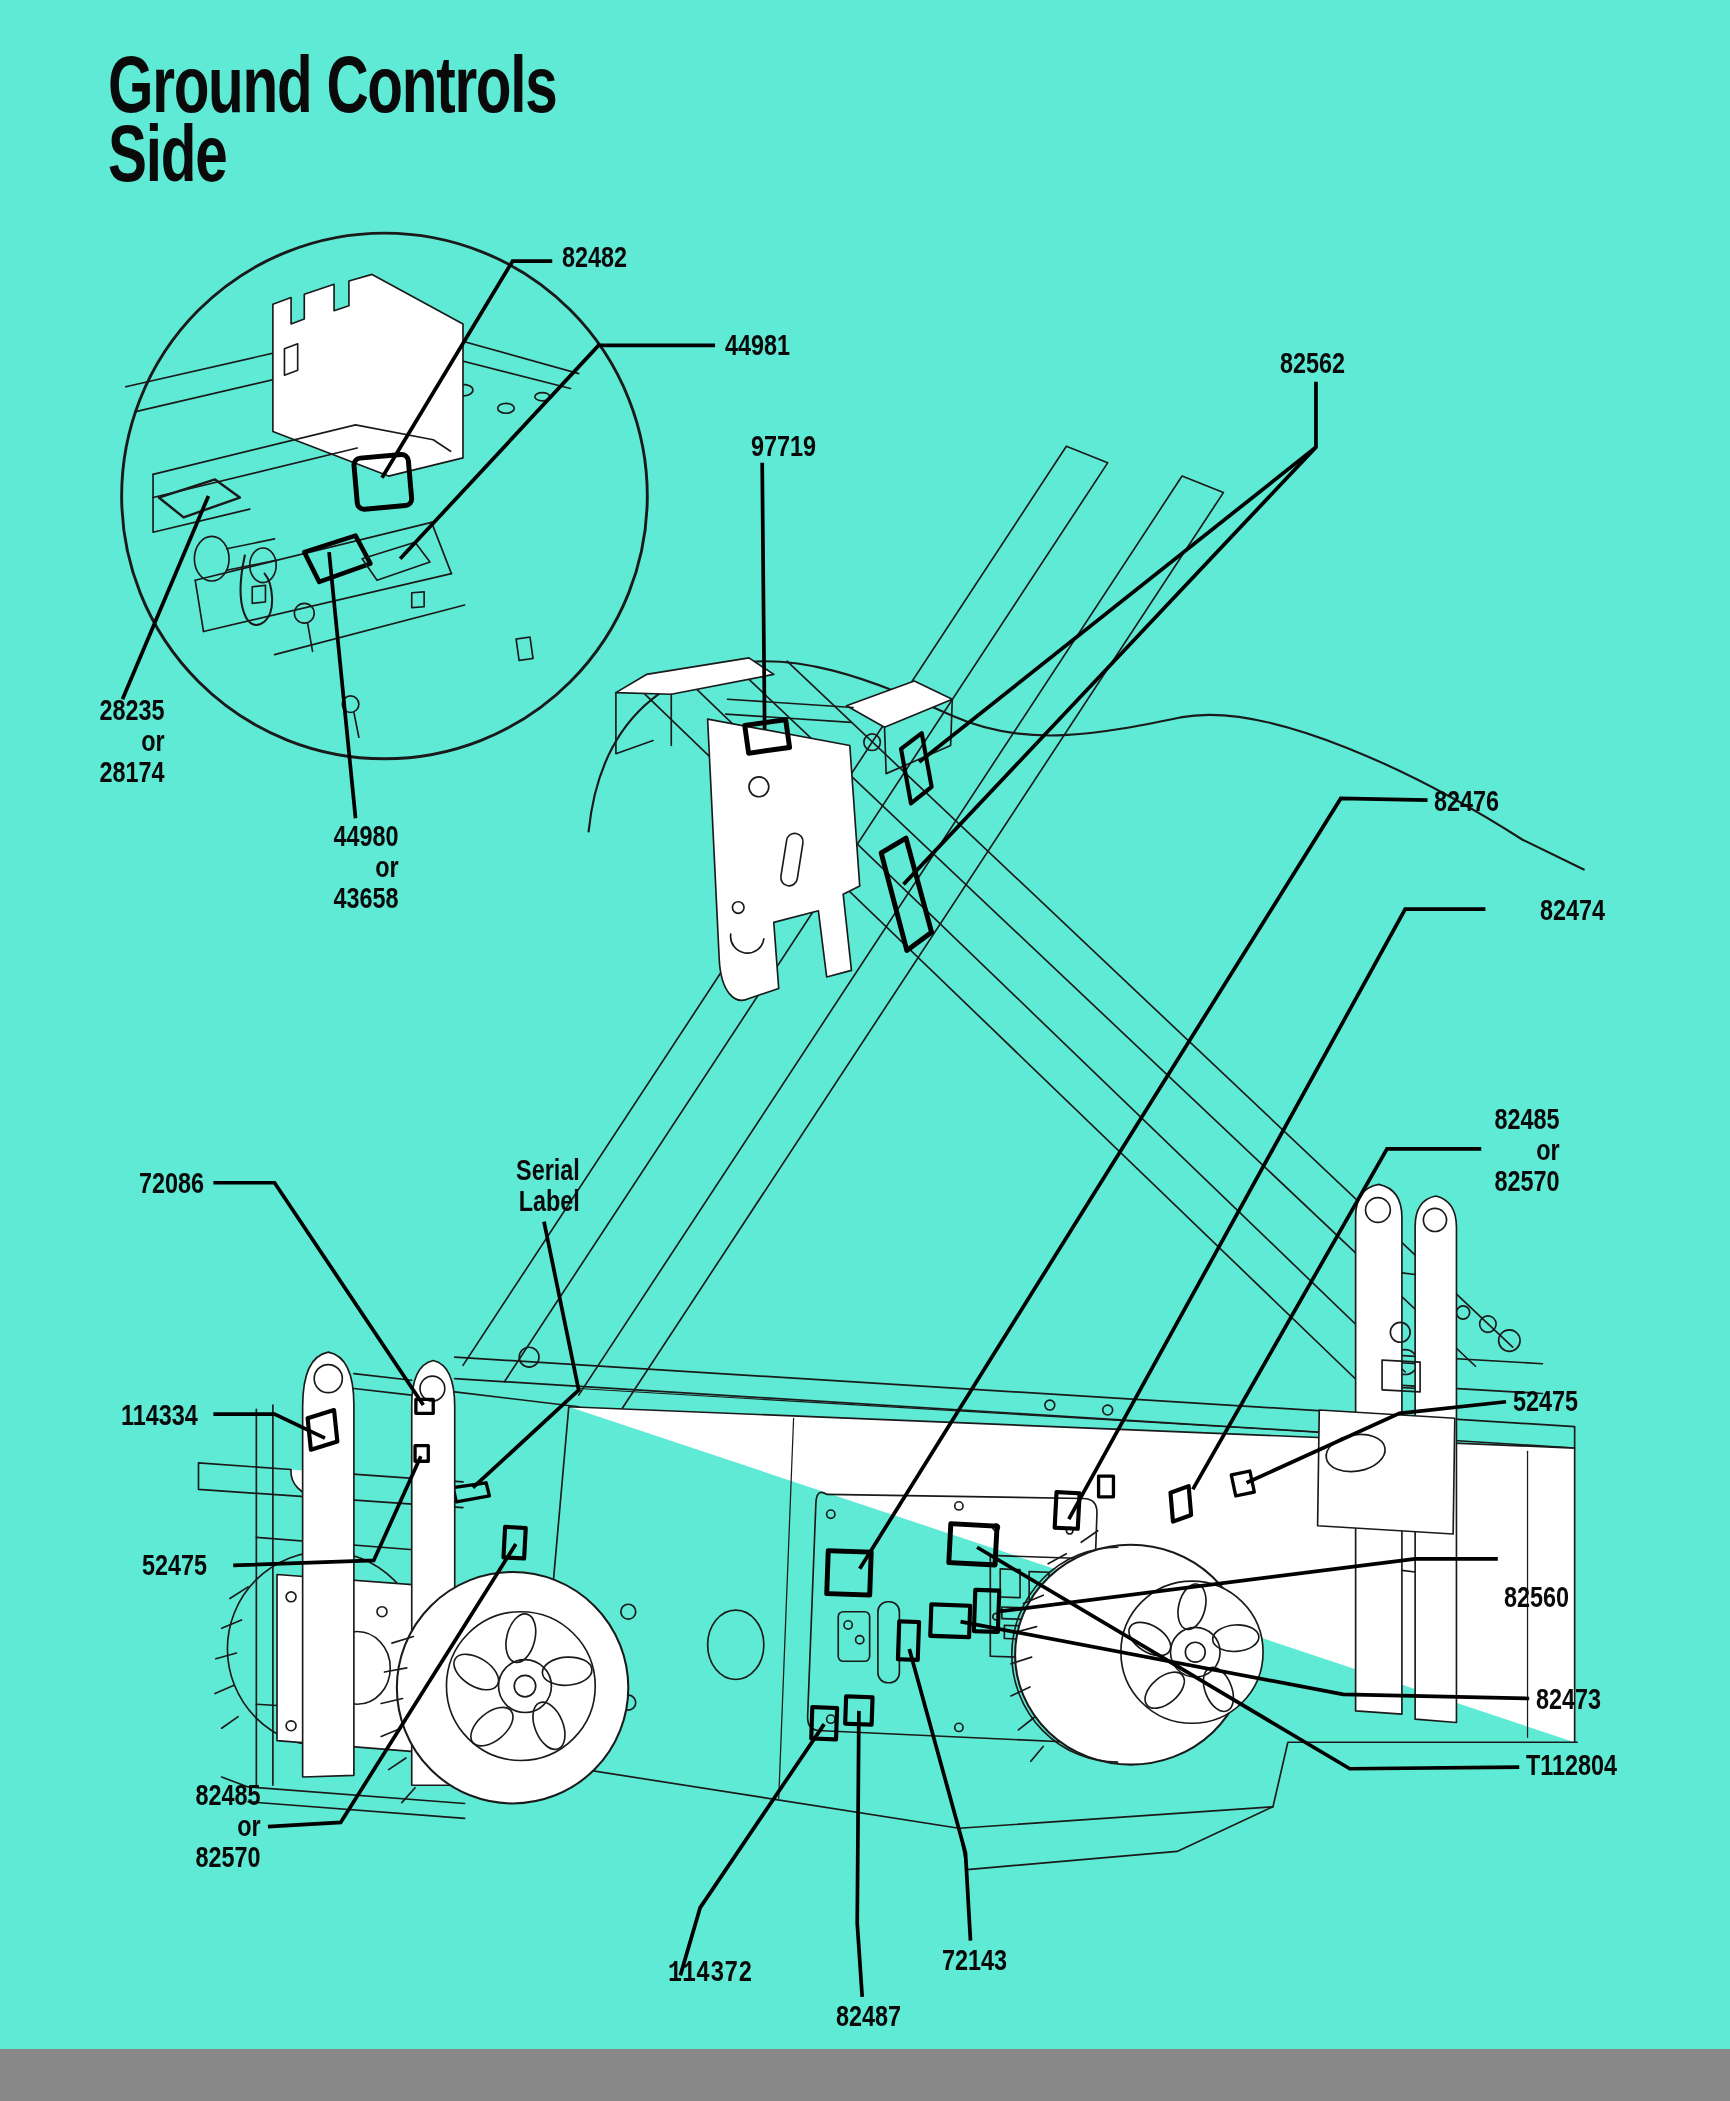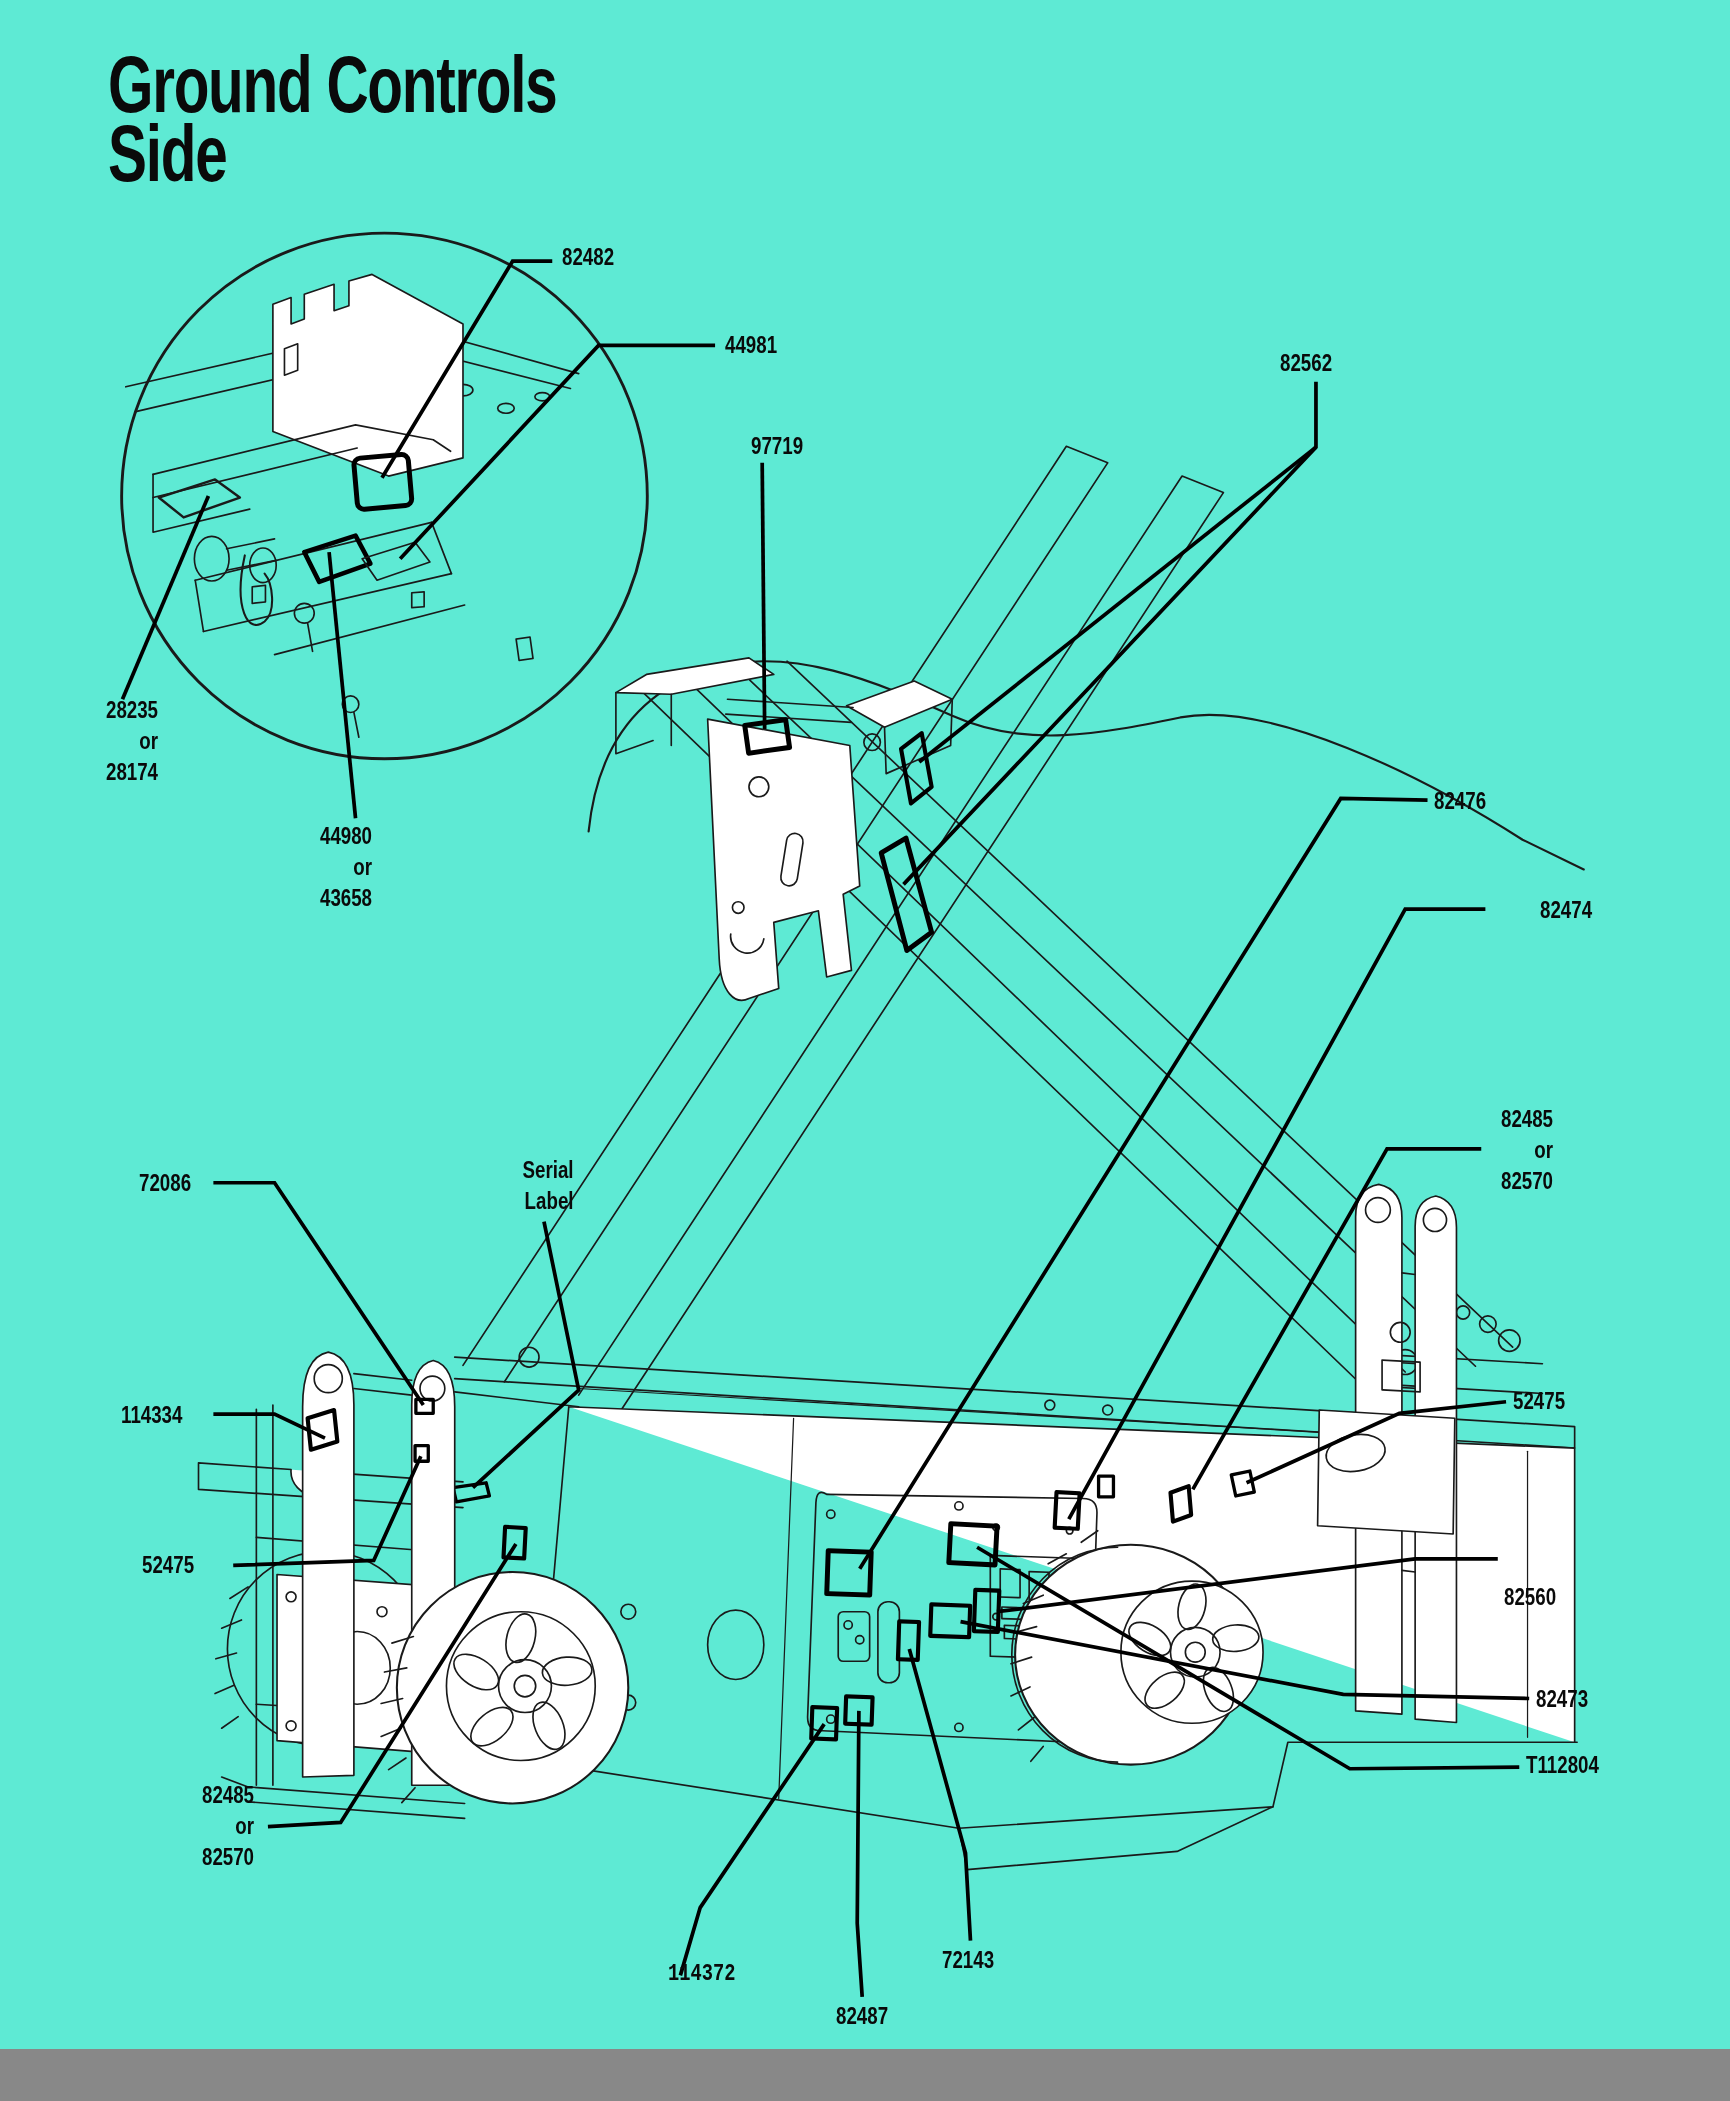--- a/index.html
+++ b/index.html
@@ -5,21 +5,21 @@
   html,body{margin:0;padding:0;background:#888;}
   #page{position:relative;width:1731px;height:2049px;background:#5eead4;overflow:hidden;
         font-family:"Liberation Sans",sans-serif;}
   
   #title{position:absolute;left:108px;top:50px;font-weight:bold;font-size:80px;
          line-height:69px;color:#0a0a0a;letter-spacing:-1.7px;
          transform:scaleX(0.73);transform-origin:0 0;white-space:pre-line;}
   
   #art,#leader-layer{position:absolute;left:0;top:0;}
   
-  .callout{position:absolute;font-weight:bold;font-size:24px;line-height:31px;
+  .callout{position:absolute;font-weight:bold;font-size:30px;line-height:31px;
            color:#0a0a0a;white-space:pre-line;}
   .callout .tx{display:inline-block;transform:scaleX(0.78);transform-origin:0 50%;}
   .callout.center{transform:translateX(-50%);text-align:right;}
   .callout.center .tx{transform-origin:50% 50%;}
 </style>
 </head>
 <body>
 
 <div id="page">
 
@@ -259,21 +259,21 @@
       <polyline points="258,1431 332,1431 512,1700" fill="none" stroke="#000000" stroke-width="4.5"></polyline>
       <polyline points="658,1478 700,1682 572,1800" fill="none" stroke="#000000" stroke-width="4.5"></polyline>
     </svg>
 
   <div id="label-layer">
       <div class="callout" style="left: 562px; top: 241px;"><span class="tx">82482</span></div>
       <div class="callout" style="left: 725px; top: 329px;"><span class="tx">44981</span></div>
       <div class="callout center" style="left: 132px; top: 694px;"><span class="tx">28235
 or
 28174</span></div>
-      <div class="callout center" style="left: 346px; top: 820px;"><span class="tx">44980
+      <div class="callout center" style="left: 366px; top: 820px;"><span class="tx">44980
 or
 43658</span></div>
       <div class="callout" style="left: 727px; top: 430px; margin-left: 24px;"><span class="tx">97719</span></div>
       <div class="callout" style="left: 1280px; top: 347px;"><span class="tx">82562</span></div>
       <div class="callout" style="left: 1434px; top: 785px;"><span class="tx">82476</span></div>
       <div class="callout" style="left: 1492px; top: 894px; margin-left: 48px;"><span class="tx">82474</span></div>
       <div class="callout center" style="left: 1527px; top: 1103px;"><span class="tx">82485
 or
 82570</span></div>
       <div class="callout" style="left: 1513px; top: 1385px;"><span class="tx">52475</span></div>

